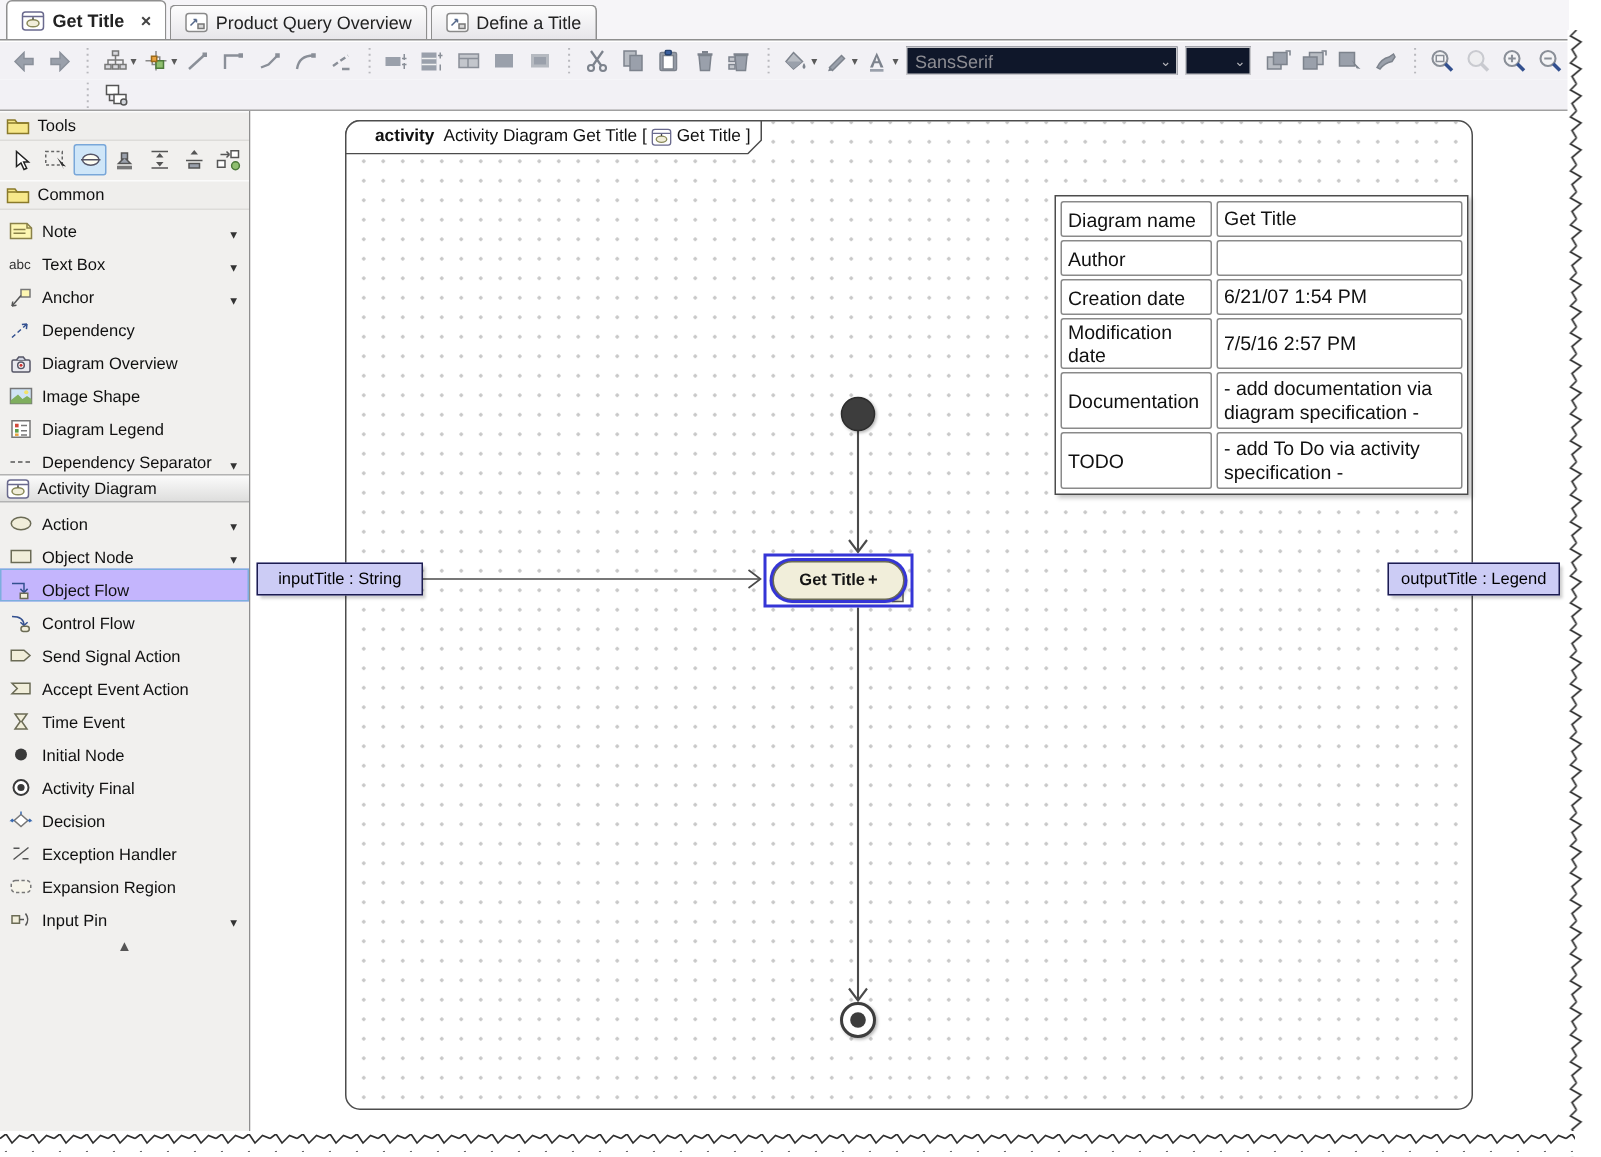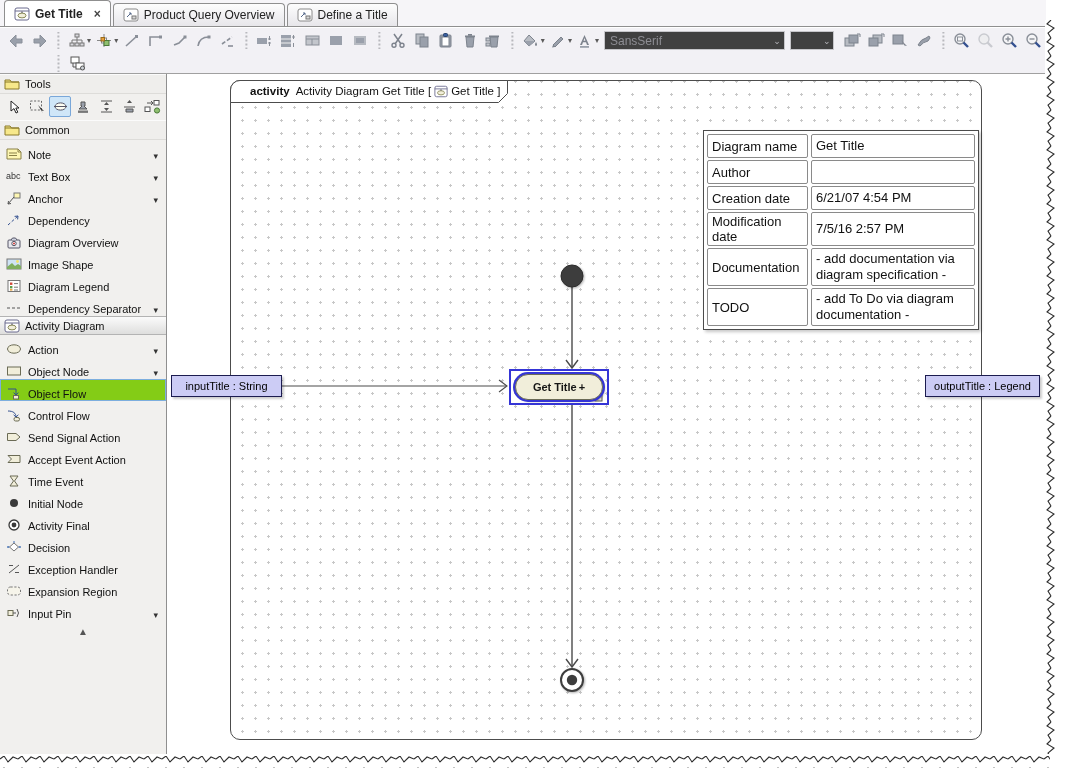--- a/index.html
+++ b/index.html
@@ -12,33 +12,33 @@
   .tab.active{background:#fff;height:25px;font-weight:bold;}
   .tab .close{margin-left:6px;color:#444;font-weight:bold;font-size:12px;}
   .ticon{width:16px;height:14px;flex:0 0 auto;}
 
   
   .toolbar{position:absolute;left:0;top:28px;width:1046px;height:25px;background:#f2f1f5;display:flex;align-items:center;padding-left:4px;box-sizing:border-box;}
   .toolbar2{position:absolute;left:0;top:53px;width:1046px;height:21px;background:#f2f1f5;border-bottom:1px solid #a0a0a0;display:flex;align-items:center;box-sizing:border-box;}
   .ti{width:23px;height:21px;display:flex;align-items:center;justify-content:center;border:1px solid transparent;border-radius:2px;}
   .sep{width:5px;height:17px;margin:0 4px;background-image:radial-gradient(circle,#b8b8bd 1px,transparent 1px);background-size:4px 4px;background-position:center;}
   .caret{font-size:8px;color:#5a5a5a;margin:0 1px 0 -2px;}
-  .combo{height:19px;border:1px solid #c6c6ca;background:#404040;color:#8d8d93;font-size:12px;display:flex;align-items:center;justify-content:space-between;padding:0 3px 0 5px;box-sizing:border-box;}
+  .combo{height:19px;border:1px solid #c6c6ca;background:#0f172a;color:#8d8d93;font-size:12px;display:flex;align-items:center;justify-content:space-between;padding:0 3px 0 5px;box-sizing:border-box;}
   .combo .chev{color:#b5b5ba;font-size:9px;}
   .ghost{opacity:.55;}
 
   
   .palette{position:absolute;left:0;top:74px;width:167px;height:680px;background:#f1f0ee;border-right:1px solid #8f8f8f;box-sizing:border-box;font-size:11px;color:#101010;}
   .phead{display:flex;align-items:center;gap:5px;height:16px;padding:1px 4px;border-top:1px solid #fbfbfb;border-bottom:1px solid #dddcd9;background:#efeeec;font-size:11px;}
   .tools-row{display:flex;align-items:center;gap:1px;padding:2px 3px 3px 3px;}
   .tool{width:21px;height:19px;display:flex;align-items:center;justify-content:center;border:1px solid transparent;border-radius:2px;}
   .tool.selected{background:#cfe6f8;border-color:#79a7d9;}
   .psec{display:flex;align-items:center;gap:5px;height:17px;padding:0 4px;background:linear-gradient(#fbfbfb,#dededd);border:1px solid #b3b3b3;border-left:none;border-right:none;font-size:11px;}
   .pitem{display:flex;align-items:flex-end;gap:6px;height:20px;padding:0 3px 0 5px;border:1px solid transparent;}
-  .pitem.selected{background:#84cc16;border-color:#7daede;}
+  .pitem.selected{background:#c4b5fd;border-color:#7daede;}
   .pitem .dd{margin-left:auto;color:#333;font-size:9px;padding-right:4px;}
   .pic{width:16px;height:14px;flex:0 0 auto;}
   .pscroll{display:flex;justify-content:center;padding-top:5px;color:#555;font-size:10px;}
 
   
   .canvas{position:absolute;left:167px;top:74px;width:877px;height:680px;background:#fff;overflow:hidden;}
   .frame{position:absolute;left:63px;top:6px;width:752px;height:660px;border:1px solid var(--frame-border);border-radius:10px;box-sizing:border-box;
          background-image:radial-gradient(circle,var(--grid-dot) 1px,transparent 1.2px);background-size:13px 13px;background-position:5px 7px;}
   .fheader{position:absolute;left:63px;top:6px;width:280px;height:23px;}
   .fheader .txt{position:absolute;left:9px;top:0;height:22px;display:flex;align-items:center;gap:3px;font-size:11.5px;color:#111;white-space:nowrap;margin-left:11px;}
@@ -603,33 +603,33 @@
       <div class="itrow">
         <div class="icell ilabel">Diagram name</div>
         <div class="icell ivalue">Get Title</div>
       </div>
       <div class="itrow">
         <div class="icell ilabel">Author</div>
         <div class="icell ivalue"></div>
       </div>
       <div class="itrow">
         <div class="icell ilabel">Creation date</div>
-        <div class="icell ivalue">6/21/07 4:54 PM</div>
+        <div class="icell ivalue">6/21/07 1:54 PM</div>
       </div>
       <div class="itrow">
         <div class="icell ilabel">Modification date</div>
         <div class="icell ivalue">7/5/16 2:57 PM</div>
       </div>
       <div class="itrow">
         <div class="icell ilabel tall">Documentation</div>
         <div class="icell ivalue tall">- add documentation via diagram specification -</div>
       </div>
       <div class="itrow">
         <div class="icell ilabel tall">TODO</div>
-        <div class="icell ivalue tall">- add To Do via diagram documentation -</div>
+        <div class="icell ivalue tall">- add To Do via activity specification -</div>
       </div>
     </div>
 
     <div class="sel"></div>
     <div class="action">
       <span>Get Title</span>
       <span>+</span>
     </div>
 
     <div class="elabel in">inputTitle : String</div>

